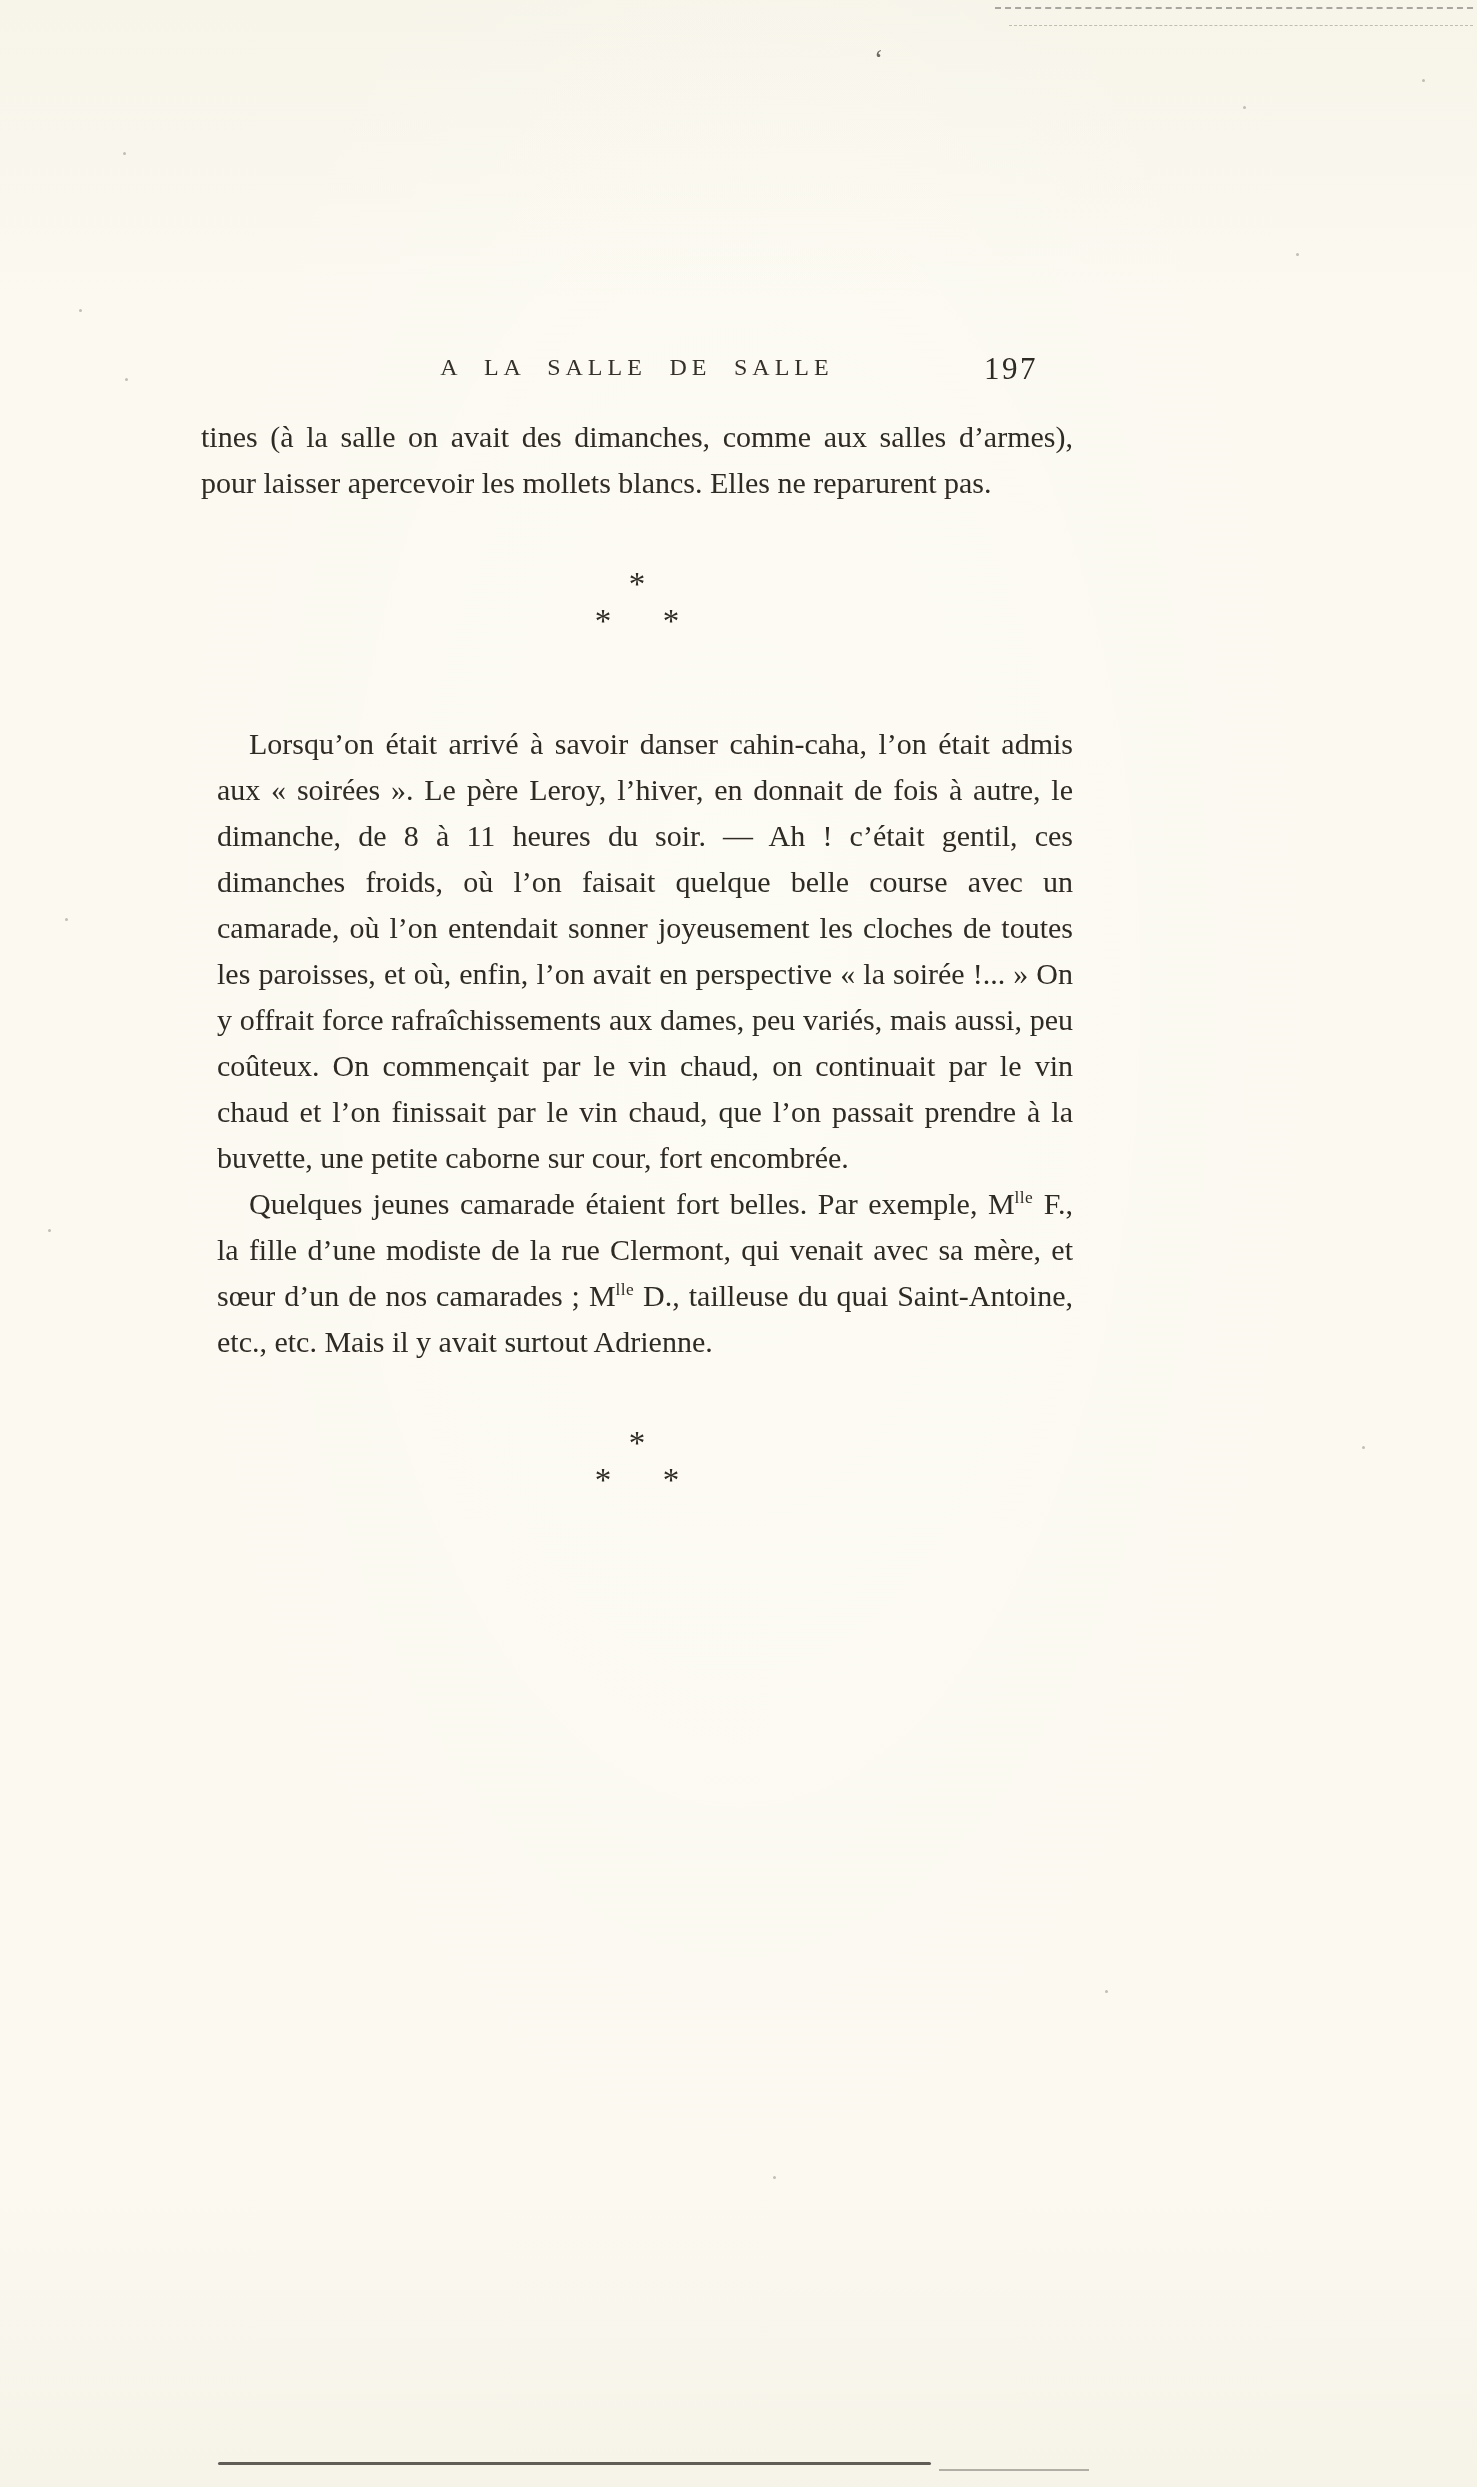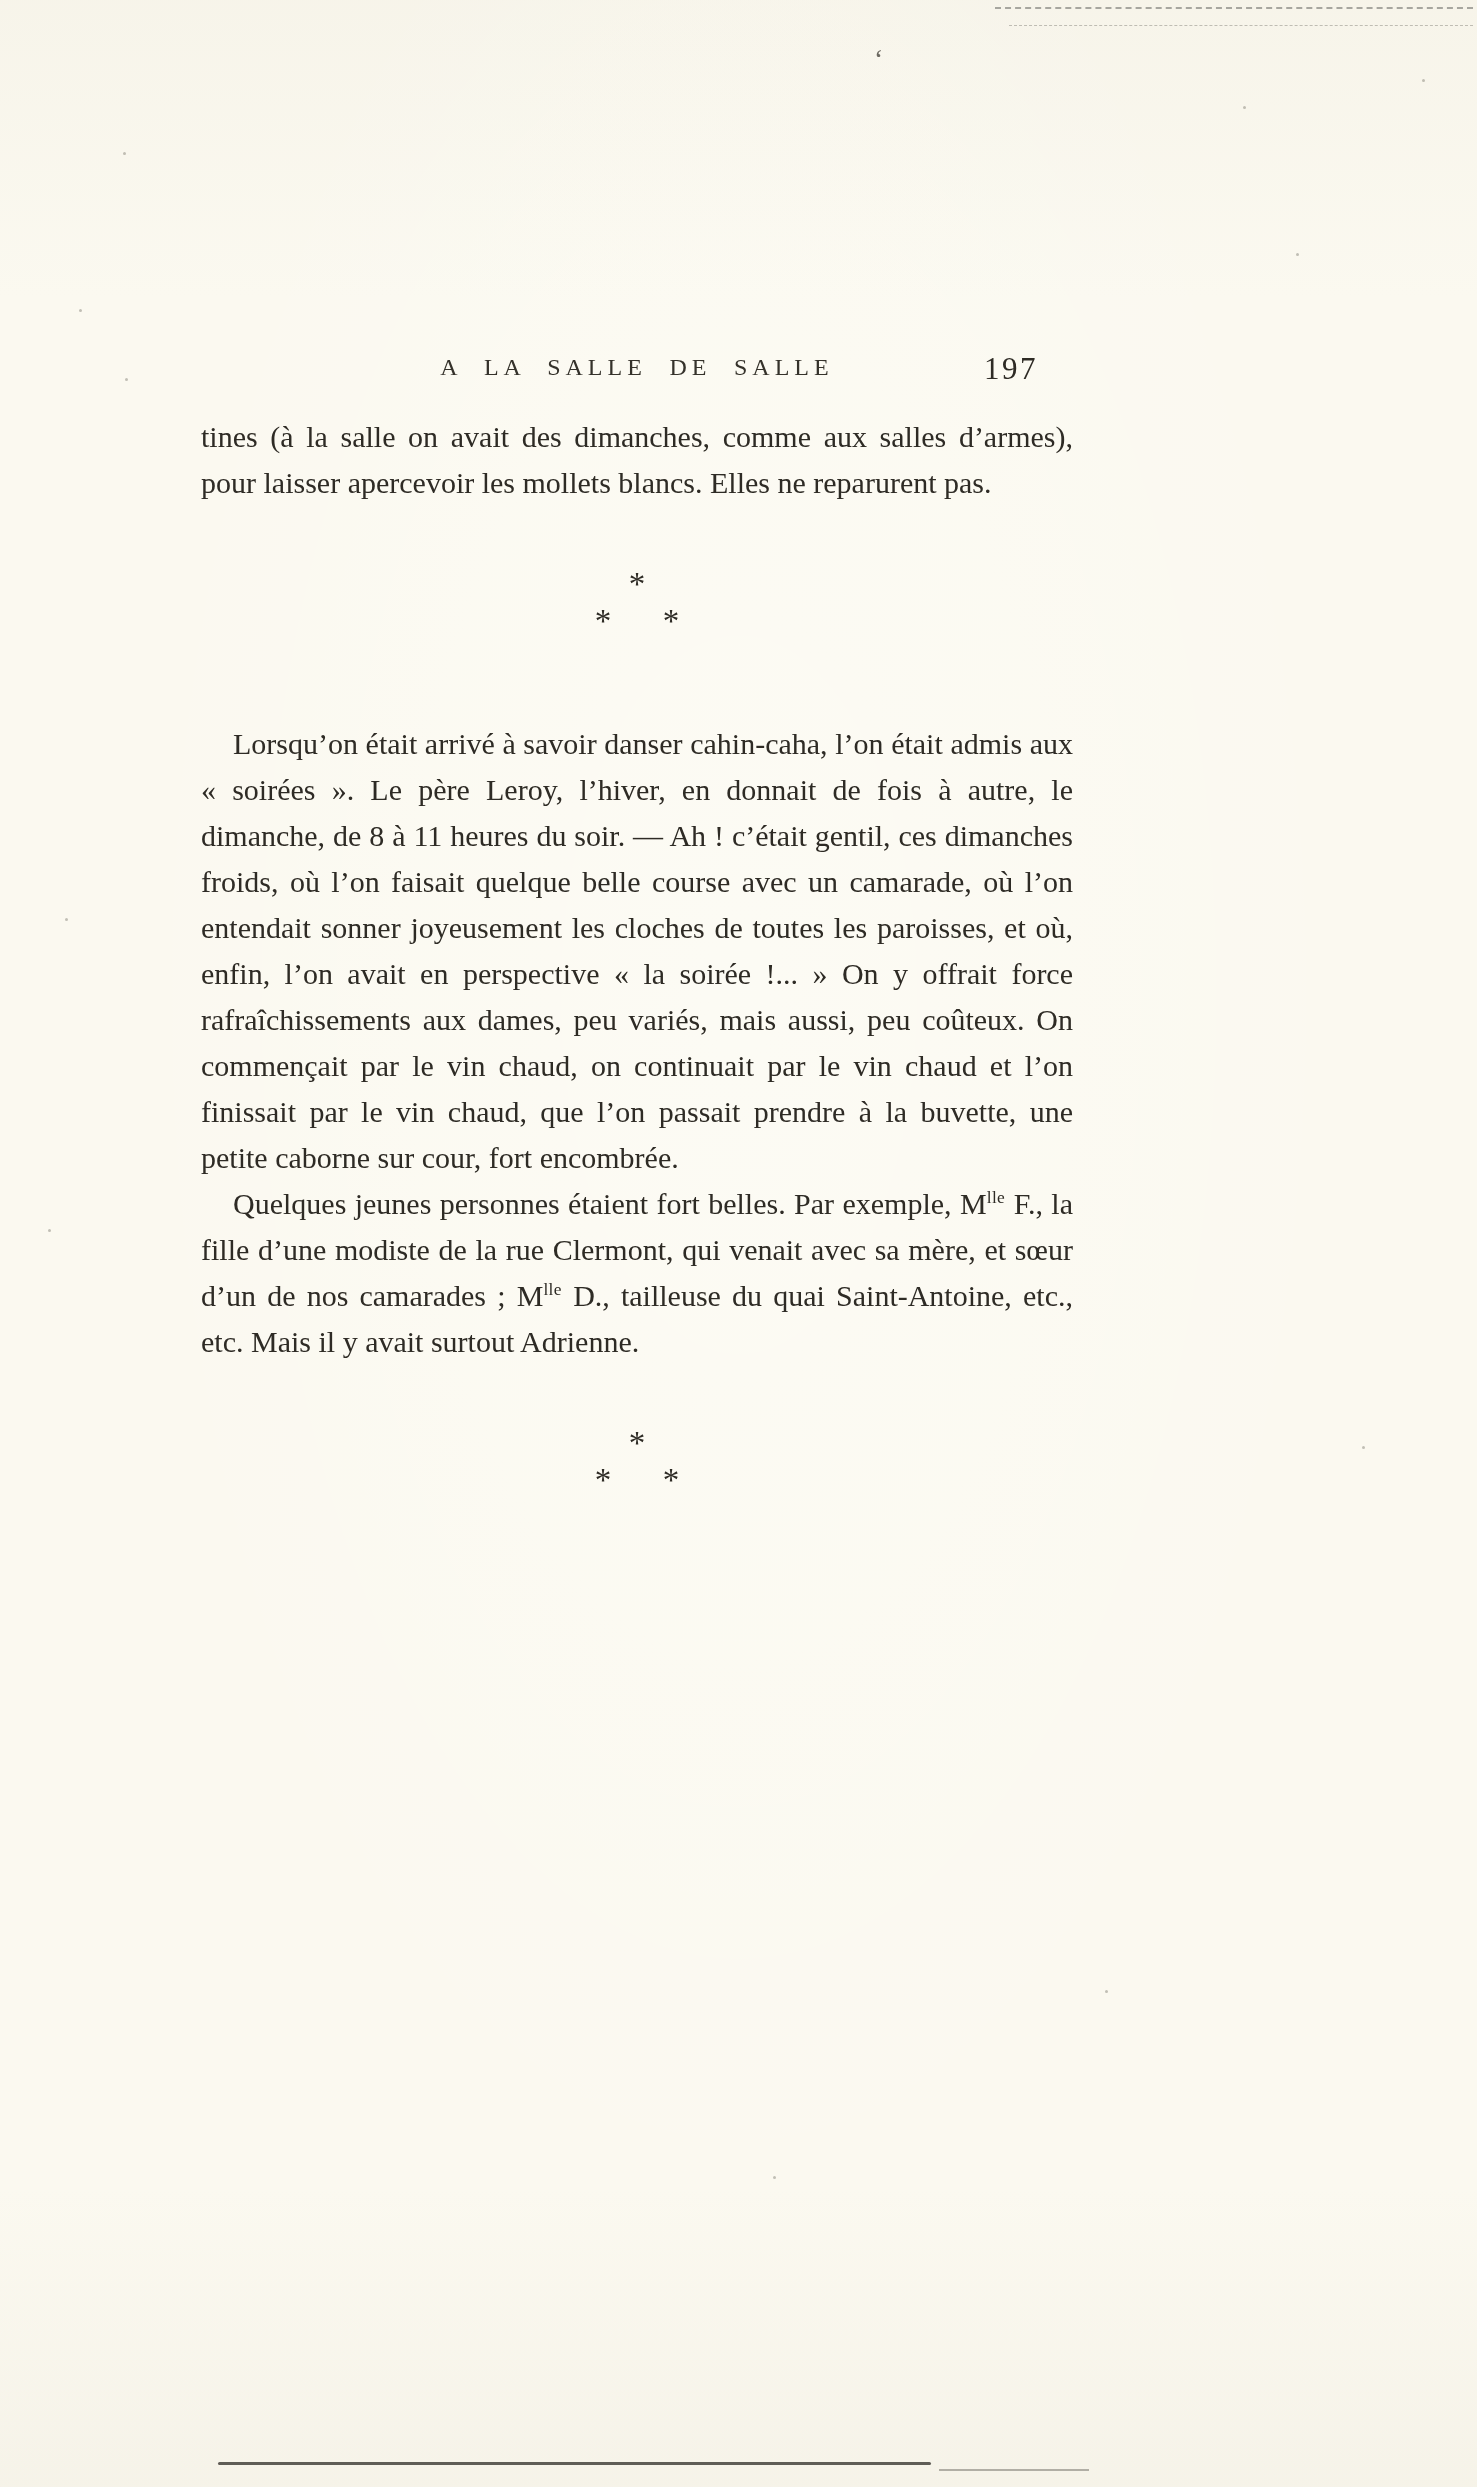--- a/index.html
+++ b/index.html
@@ -52,21 +52,21 @@
     position: absolute;
     top: 414px;
     left: 201px;
     width: 872px;
     font-size: 30px;
     line-height: 46px;
     text-align: justify;
     text-justify: inter-word;
   }
   .para { margin: 0; }
-  .para.indent { text-indent: 32px; }
+  .para.indent { text-indent: 32px; margin-left: 16px; }
   .para i { font-style: italic; }
   .para sup {
     font-size: 0.58em;
     line-height: 0;
     vertical-align: super;
     letter-spacing: 0.4px;
   }
 
   .separator {
     text-align: center;
@@ -131,19 +131,19 @@
   <span class="page-number">197</span>
 </header>
 
 <main class="text-block">
     <p class="para"><span>tines (à la salle on avait des dimanches, comme aux salles d’armes), pour laisser apercevoir les mollets blancs. Elles ne reparurent pas.</span></p>
     <div class="separator">
       <div class="row1">*</div>
       <div class="row2">* *</div>
     </div>
     <p class="para indent"><span>Lorsqu’on était arrivé à savoir danser cahin-caha, l’on était admis aux «&nbsp;soirées&nbsp;». Le père Leroy, l’hiver, en donnait de fois à autre, le dimanche, de 8 à 11 heures du soir. — Ah&nbsp;! c’était gentil, ces dimanches froids, où l’on faisait quelque belle course avec un camarade, où l’on entendait sonner joyeusement les cloches de toutes les paroisses, et où, enfin, l’on avait en perspective «&nbsp;la soirée&nbsp;!... » On y offrait force rafraîchissements aux dames, peu variés, mais aussi, peu coûteux. On commençait par le vin chaud, on continuait par le vin chaud et l’on finissait par le vin chaud, que l’on passait prendre à la buvette, une petite caborne sur cour, fort encombrée.</span></p>
-    <p class="para indent"><span>Quelques jeunes personnes étaient fort belles. Par exemple, M</span><sup>lle</sup><span> F., la fille d’une modiste de la rue Clermont, qui venait avec sa mère, et sœur d’un de nos camarades&nbsp;; M</span><sup>lle</sup><span> D., tailleuse du quai Saint-Antoine, etc., etc. Mais il y avait surtout Adrienne.</span></p>
+    <p class="para indent"><span>Quelques jeunes camarade étaient fort belles. Par exemple, M</span><sup>lle</sup><span> F., la fille d’une modiste de la rue Clermont, qui venait avec sa mère, et sœur d’un de nos camarades&nbsp;; M</span><sup>lle</sup><span> D., tailleuse du quai Saint-Antoine, etc., etc. Mais il y avait surtout Adrienne.</span></p>
     <div class="separator">
       <div class="row1">*</div>
       <div class="row2">* *</div>
     </div>
   </main>
 
 
 </body></html>

